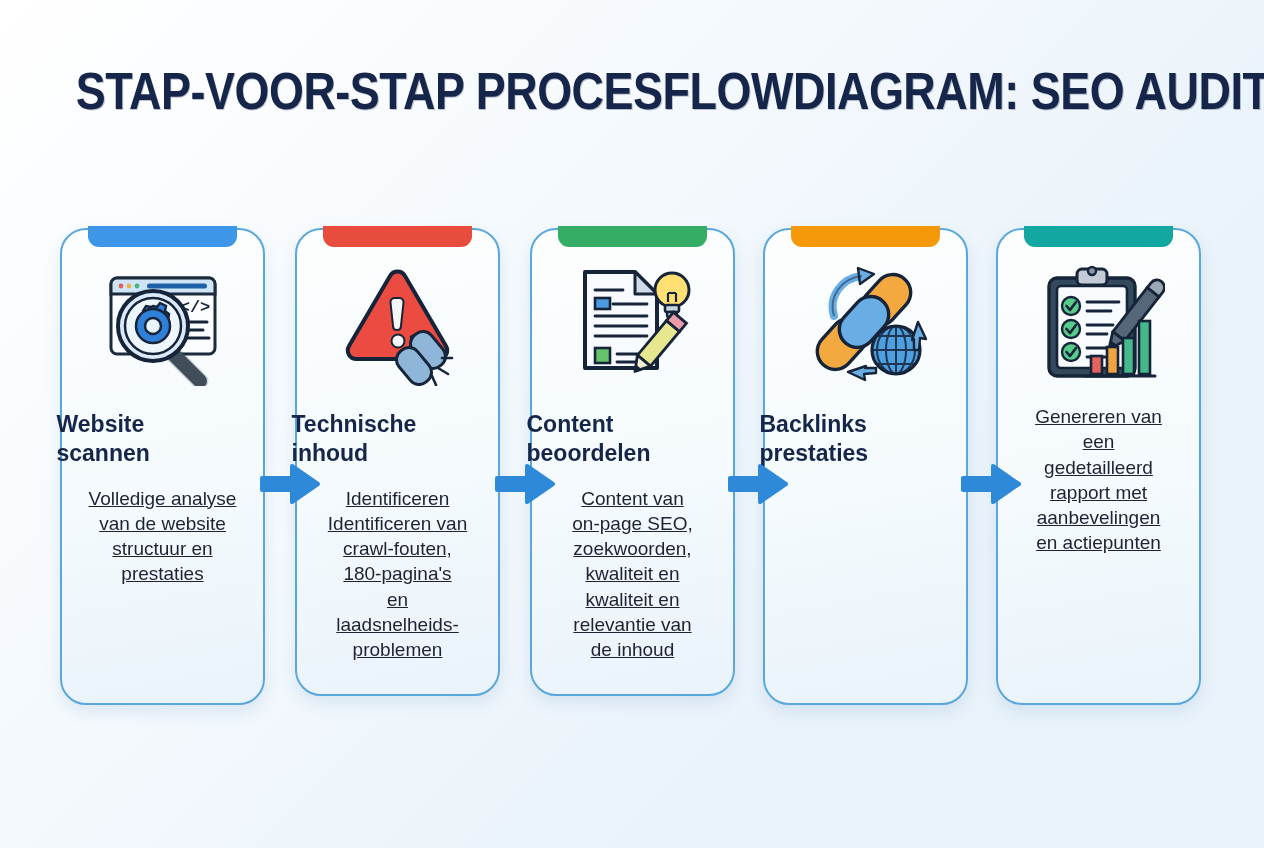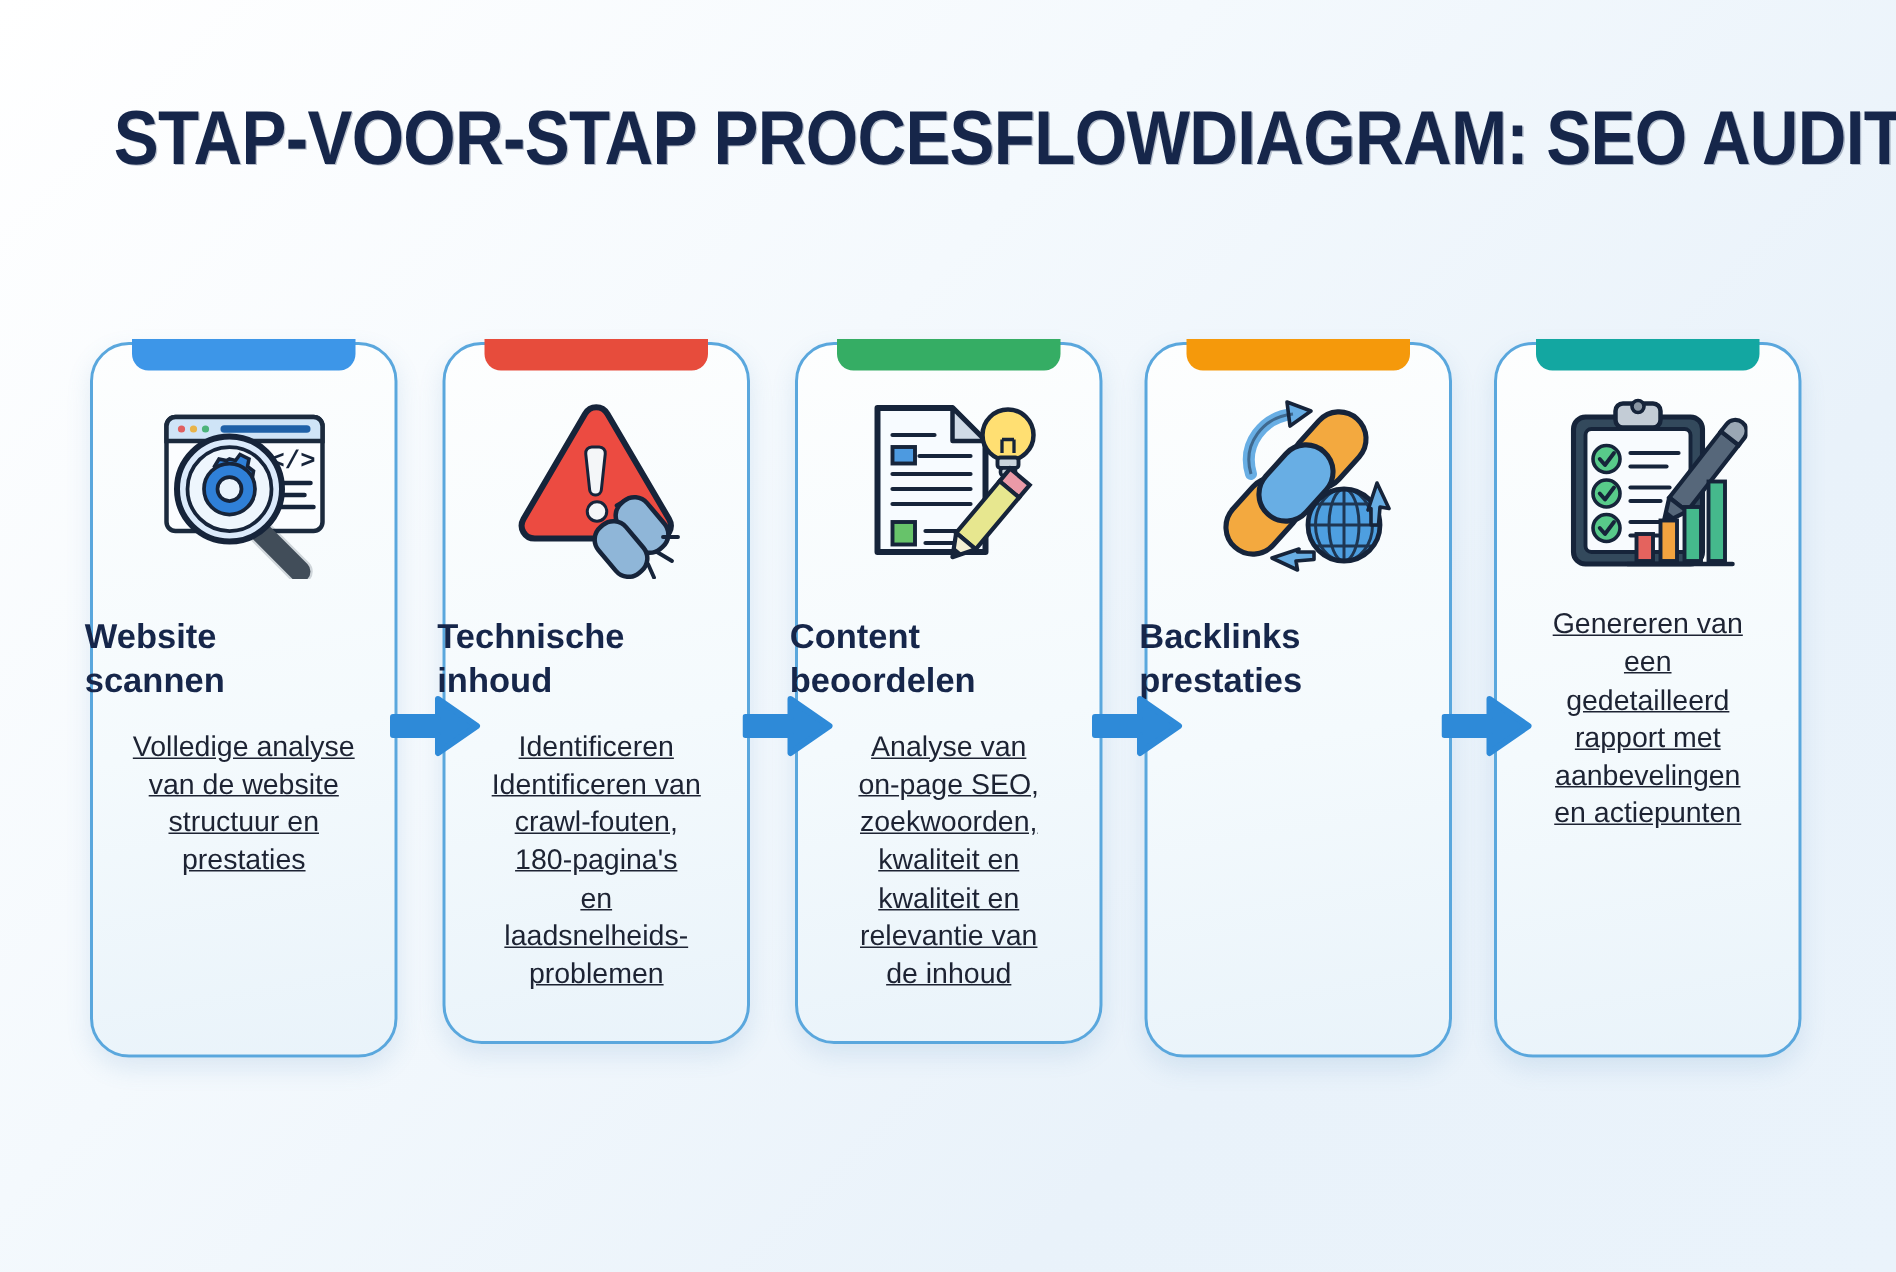--- a/index.html
+++ b/index.html
@@ -224,21 +224,21 @@
       </g>
       <g transform="rotate(40 92 88)">
         <rect x="84" y="56" width="17" height="11" fill="#ea9aa8" stroke="#16243a" stroke-width="2.8"></rect>
         <rect x="84" y="67" width="17" height="45" fill="#e7e78f" stroke="#16243a" stroke-width="2.8"></rect>
         <path d="M84 112h17l-8.5 14z" fill="#f3efd2" stroke="#16243a" stroke-width="2.8" stroke-linejoin="round"></path>
         <path d="M88.5 120l4 6 4-6z" fill="#16243a"></path>
       </g>
     </svg>
     <div class="card-title">Content
 beoordelen</div>
-    <div class="card-desc">Analyse van
+    <div class="card-desc">Content van
 on-page SEO,
 zoekwoorden,
 kwaliteit en
 kwaliteit en
 relevantie van
 de inhoud</div>
   </div>
 
   <div class="card c3">
     <div class="card-topbar" style="background:#f5990b"></div>

